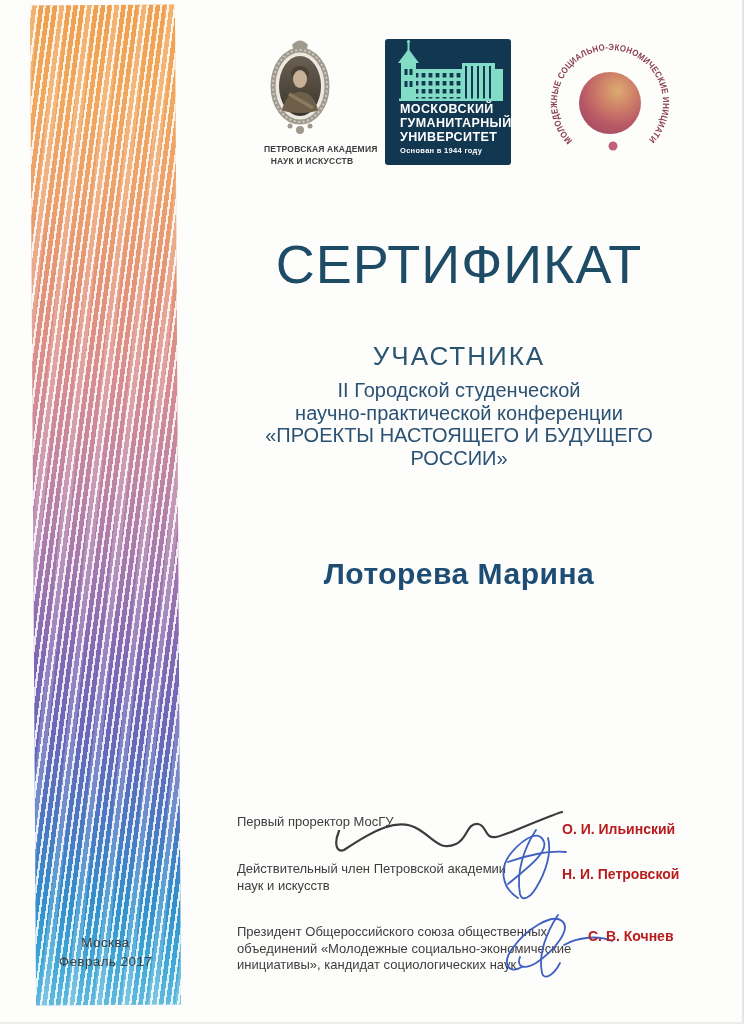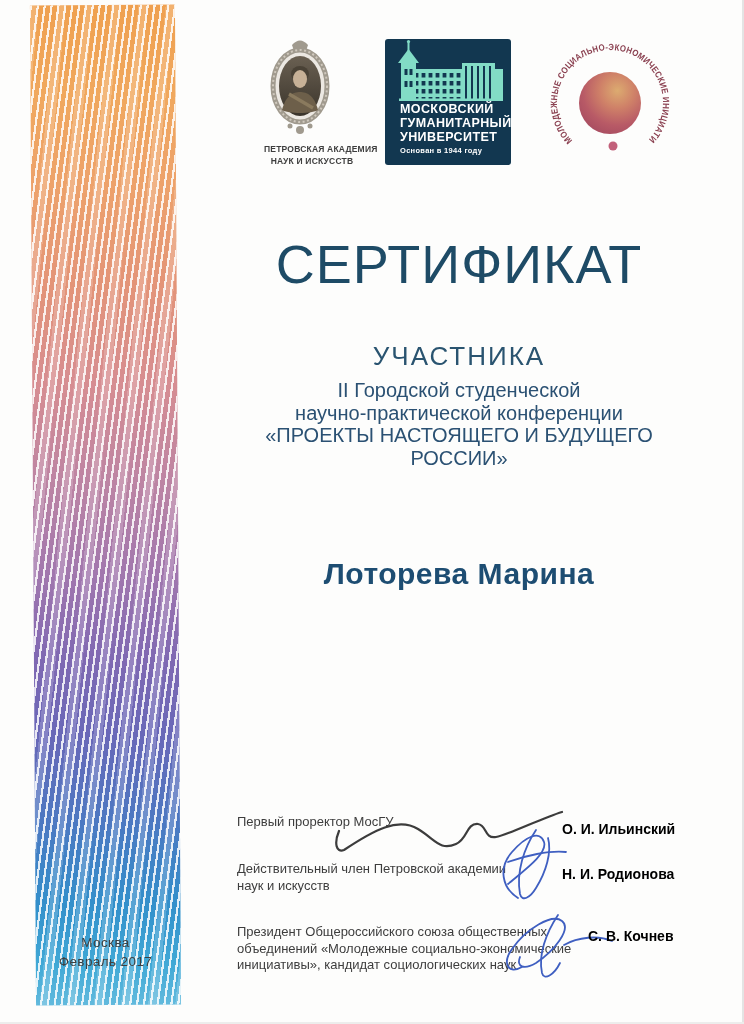--- a/index.html
+++ b/index.html
@@ -48,21 +48,21 @@
   .participant{position:absolute;left:175px;top:341px;width:568px;text-align:center;}
   .participant-heading{font-size:26px;font-weight:300;letter-spacing:2px;
     color:#2a5470;margin-bottom:7px;}
   .event-line{font-size:20px;line-height:22.5px;color:#2b5173;}
   .recipient{
     position:absolute;left:175px;top:557px;width:568px;text-align:center;
     font-size:30px;font-weight:bold;color:#1d4d72;letter-spacing:0.5px;
   }
   
   .sig-role{position:absolute;font-size:13px;color:#3d3d3d;line-height:16.5px;white-space:nowrap;}
-  .sig-name{position:absolute;font-size:14px;font-weight:bold;color:#000000;white-space:nowrap;}
+  .sig-name{position:absolute;font-size:14px;font-weight:bold;color:#b91c1c;white-space:nowrap;}
   .sig-svg{position:absolute;}
   
   .scan-edge-right{position:absolute;right:0;top:0;width:2px;height:100%;background:#e4e4e4;}
   .scan-edge-bottom{position:absolute;left:0;bottom:0;width:100%;height:2px;background:#ededec;}
 </style>
 </head>
 <body>
 
 <div class="page">
 
@@ -174,21 +174,21 @@
     <div>Действительный член Петровской академии</div>
     <div>наук и искусств</div>
   </div>
   <svg class="sig-svg" style="left:480px;top:822px;" width="95" height="82" viewBox="0 0 95 82">
     <g fill="none" stroke="#3f5fc1" stroke-width="1.8" stroke-linecap="round">
       <path d="M38,76 C22,66 18,46 32,30 C46,14 60,8 64,20 C68,32 42,50 28,62"></path>
       <path d="M56,8 C44,26 36,50 40,72 C42,80 50,76 56,66 C66,50 72,30 68,16"></path>
       <path d="M28,40 C44,34 70,28 86,30"></path>
     </g>
   </svg>
-  <div class="sig-name" style="left:562px;top:866px;">Н. И. Родионова</div>
+  <div class="sig-name" style="left:562px;top:866px;">Н. И. Петровской</div>
 
   <div class="sig-role" style="left:237px;top:924px;">
     <div>Президент Общероссийского союза общественных</div>
     <div>объединений «Молодежные социально-экономические</div>
     <div>инициативы», кандидат социологических наук</div>
   </div>
   <svg class="sig-svg" style="left:498px;top:905px;" width="120" height="80" viewBox="0 0 120 80">
     <g fill="none" stroke="#3f5fc1" stroke-width="1.8" stroke-linecap="round">
       <path d="M24,62 C10,70 4,58 14,44 C28,24 54,8 64,16 C74,24 56,46 38,58 C26,65 18,62 22,52"></path>
       <path d="M60,10 C48,28 40,50 44,68 C46,76 56,70 62,58"></path>

